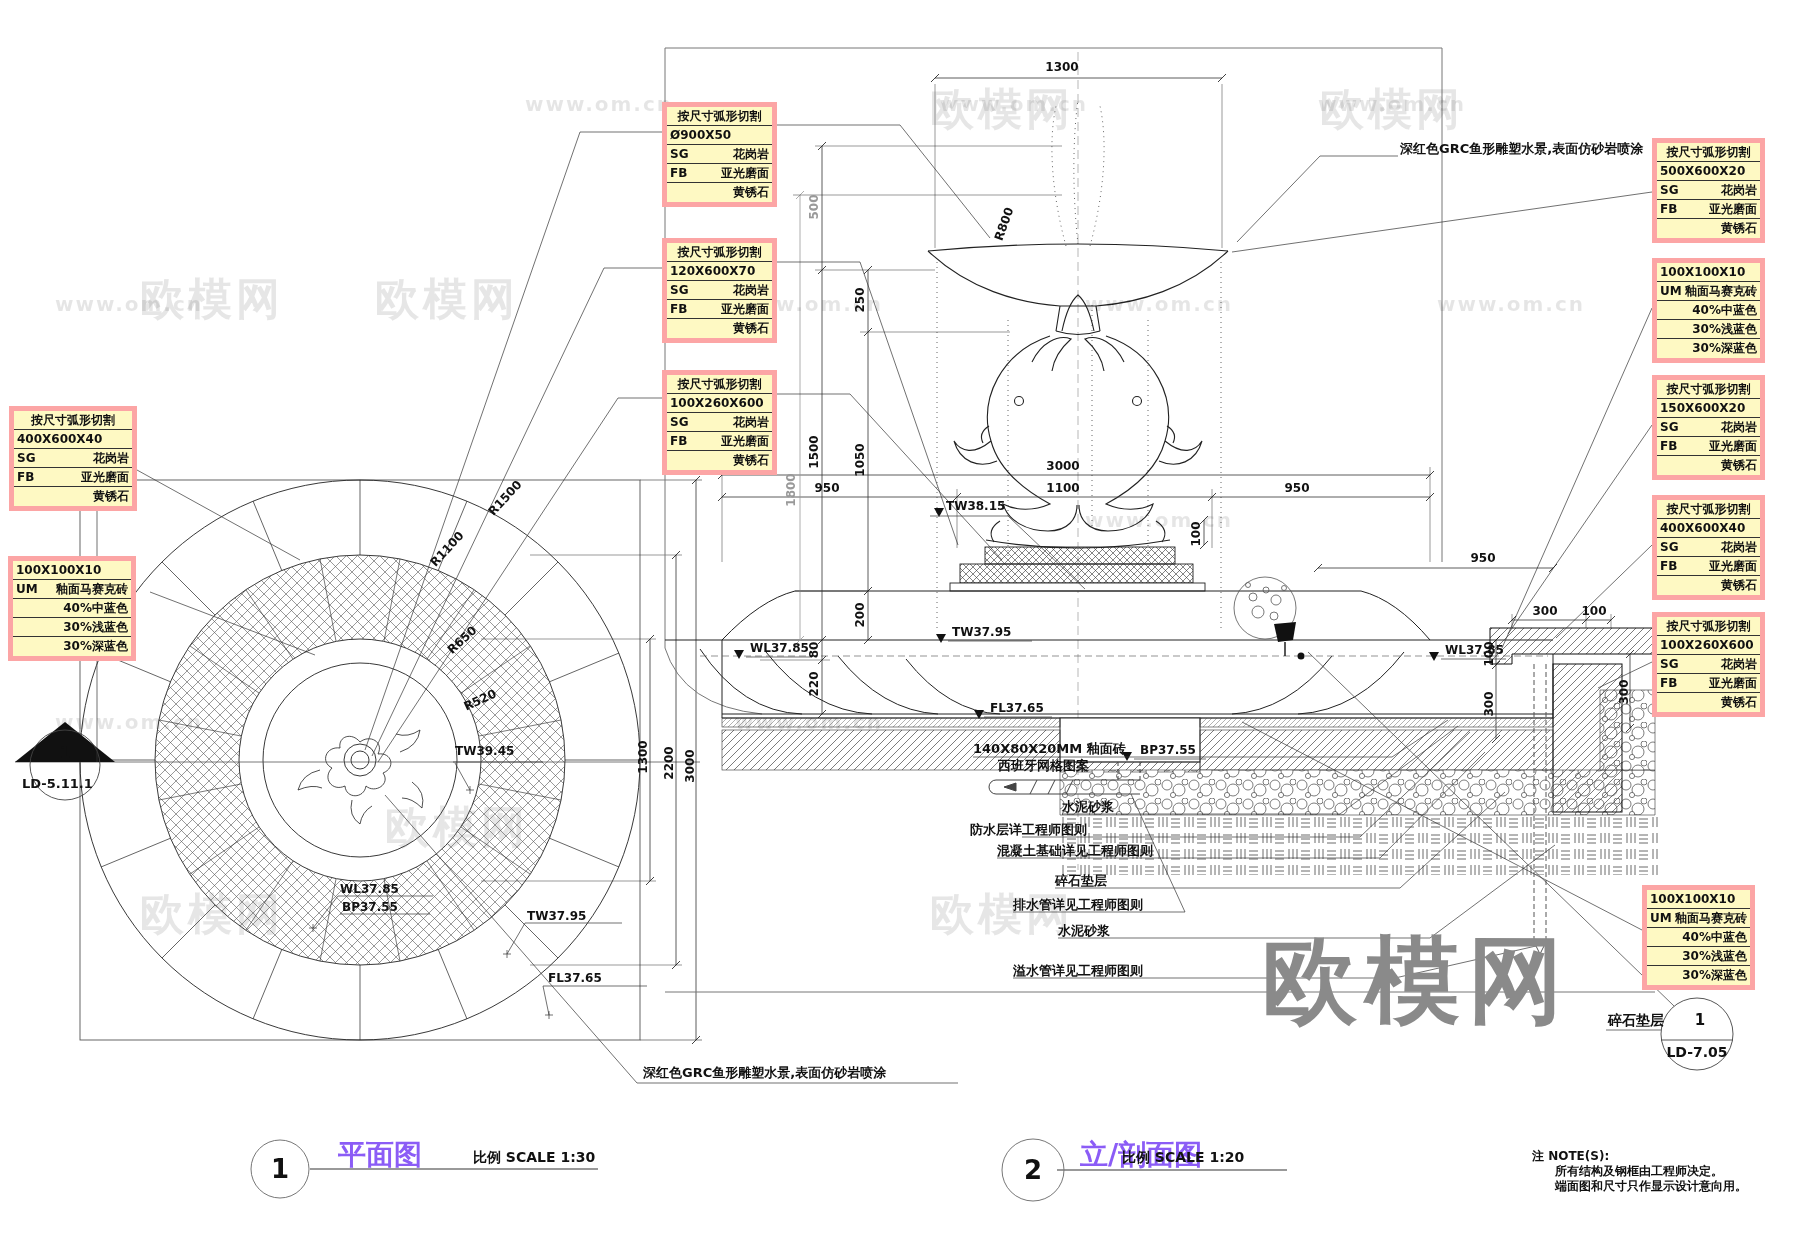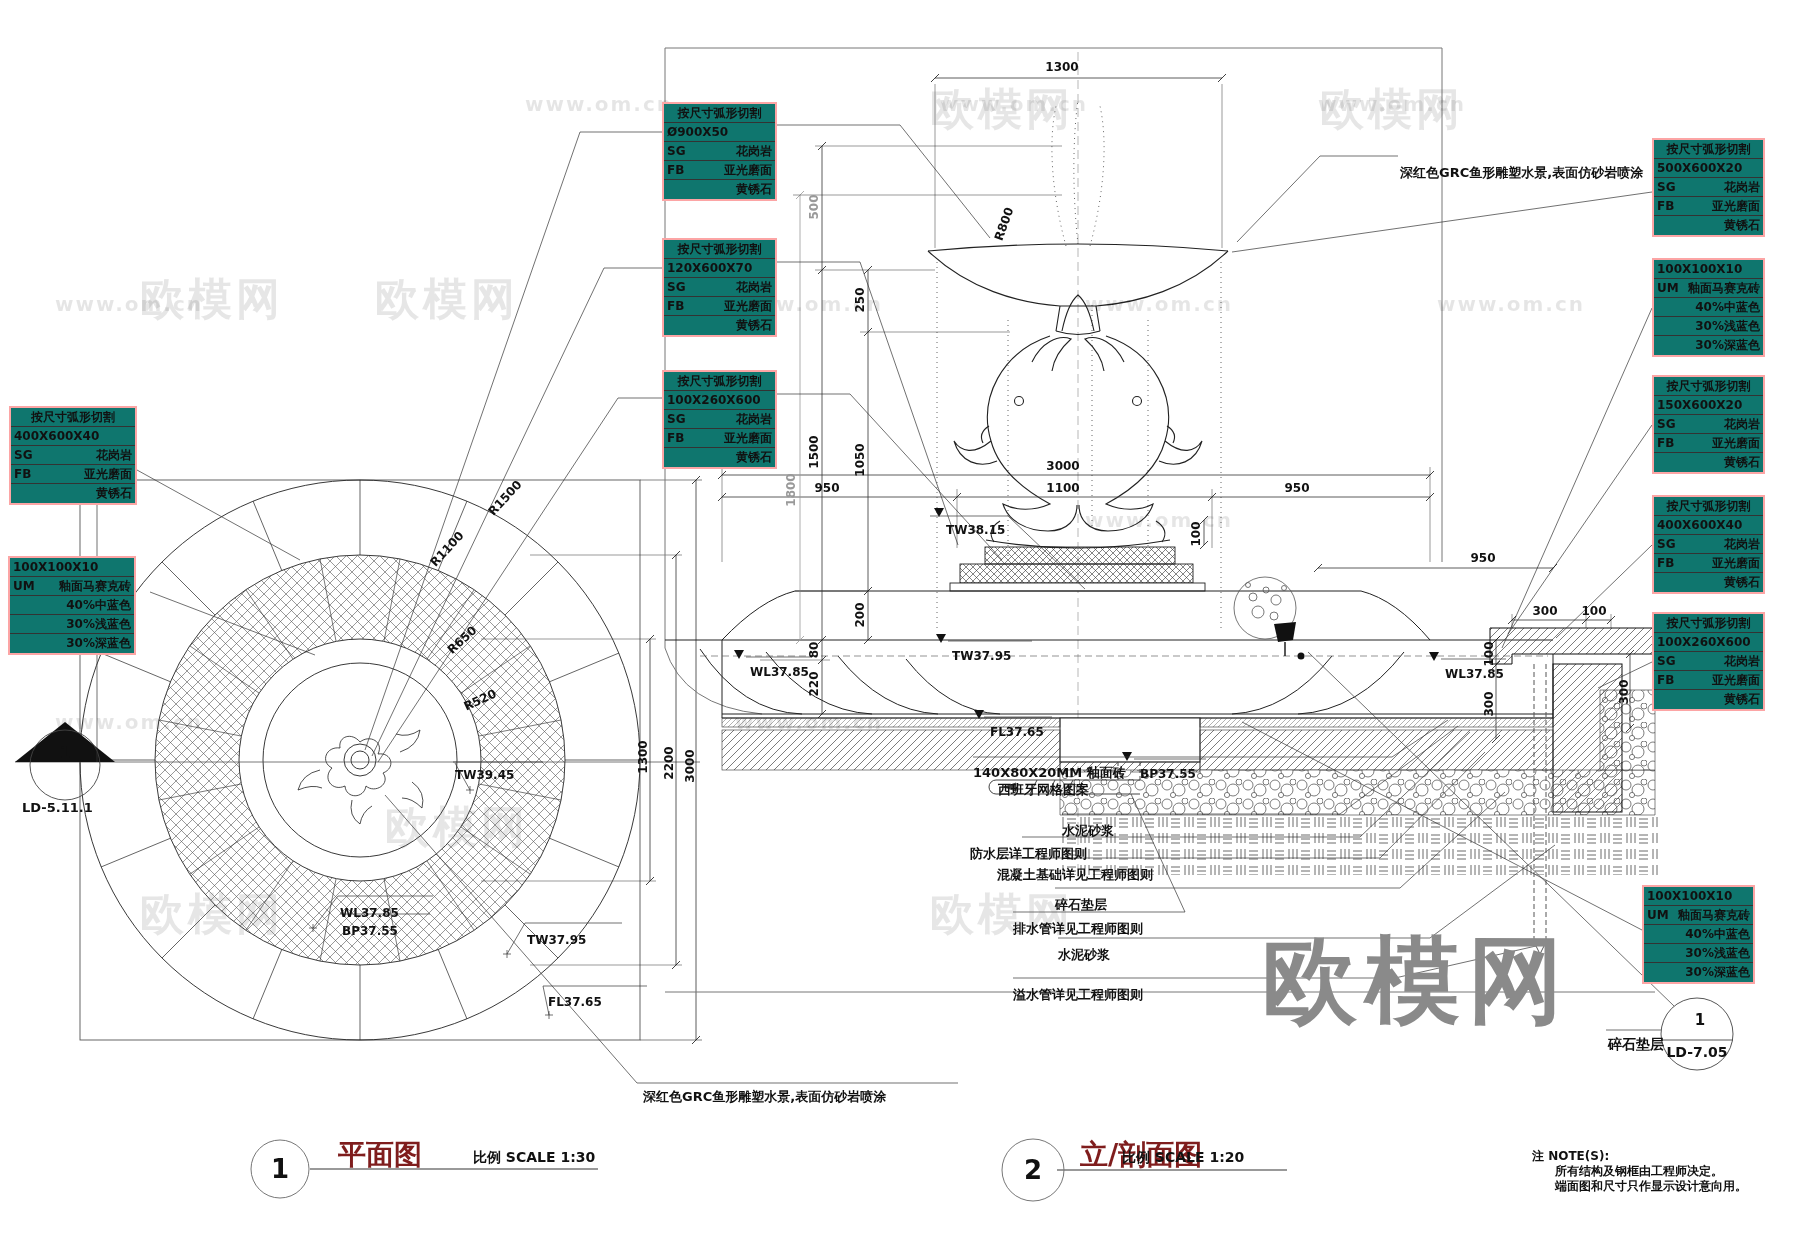--- a/index.html
+++ b/index.html
@@ -1,33 +1,33 @@
 <!DOCTYPE html>
 <html><head>
 <meta charset="utf-8">
 <style>
   html,body{margin:0;padding:0;background:#fff;}
   #canvas{position:relative;width:1800px;height:1255px;background:#fff;overflow:hidden;
           font-family:"DejaVu Sans","Liberation Sans",sans-serif;}
   svg{position:absolute;left:0;top:0;}
   .lbl{position:absolute;font-weight:700;font-size:12px;color:#111;white-space:nowrap;
        transform:translate(-50%,-50%);line-height:1;}
-  .lla{position:absolute;font-weight:700;font-size:12px;color:#111;white-space:nowrap;line-height:1;margin-top:24px;}
+  .lla{position:absolute;font-weight:700;font-size:12px;color:#111;white-space:nowrap;line-height:1;}
   .v{transform:translate(-50%,-50%) rotate(-90deg);}
   .r47{transform:translate(-50%,-50%) rotate(-47deg);}
   .r42{transform:translate(-50%,-50%) rotate(-42deg);}
   .r25{transform:translate(-50%,-50%) rotate(-25deg);}
   .r70{transform:translate(-50%,-50%) rotate(-70deg);}
   .gray{color:#999;}
   .f13{font-size:13px;} .f14{font-size:14px;} .f15{font-size:15px;}
   .title-num{position:absolute;font-weight:700;font-size:26px;color:#111;transform:translate(-50%,-50%);}
-  .title-name{position:absolute;font-weight:700;font-size:28px;color:#7f1d1d;white-space:nowrap;text-align:right;}
+  .title-name{position:absolute;font-weight:700;font-size:28px;color:#8b5cf6;white-space:nowrap;text-align:right;}
   .title-scale{position:absolute;font-weight:700;font-size:14px;color:#111;white-space:nowrap;}
   .note{position:absolute;font-weight:700;font-size:12px;color:#111;white-space:nowrap;}
-  .sbox{position:absolute;background:#0f766e;border:2px solid #fca5a5;box-sizing:border-box;
+  .sbox{position:absolute;background:#fef9c3;border:5px solid #fca5a5;box-sizing:border-box;
         font-weight:700;font-size:12px;color:#111;}
   .srow{height:19px;line-height:19px;border-bottom:1px solid #333;padding:0 3px;white-space:nowrap;
         box-sizing:border-box;overflow:visible;}
   .srow:last-child{border-bottom:none;}
   .st{text-align:center;}
   .pair{display:flex;justify-content:space-between;}
   .end{text-align:right;}
   .wm{position:absolute;font-weight:700;color:rgba(0,0,0,0.10);font-size:20px;letter-spacing:2px;
       white-space:nowrap;pointer-events:none;}
   .wmb{position:absolute;font-weight:700;color:rgba(100,100,100,0.16);font-size:44px;letter-spacing:4px;

